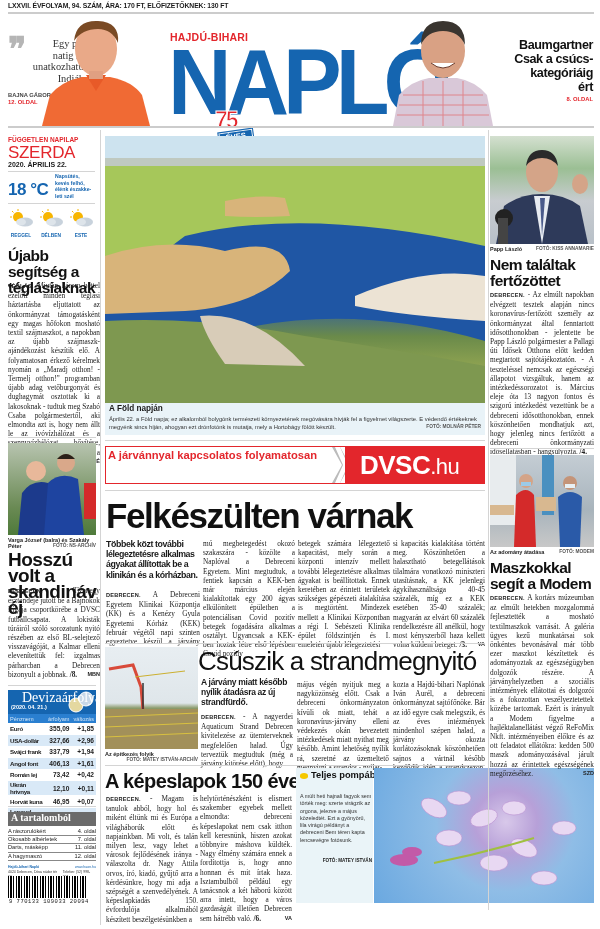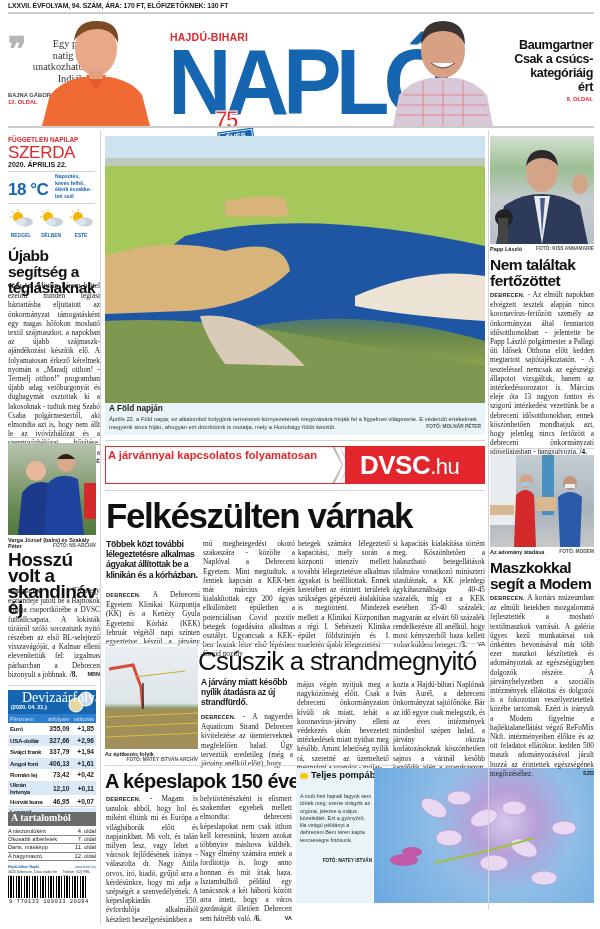--- a/index.html
+++ b/index.html
@@ -408,21 +408,21 @@
     </svg>
 </div>
 <div class="abs caption" id="strand-cap">
   <div>Az építkezés folyik</div>
   <div class="credit">FOTÓ: MATEY ISTVÁN-ARCHÍV</div>
 </div>
 <div class="abs" id="strand-h">Csúszik a strandmegnyitó</div>
 <div class="abs" id="strand-sub">A járvány miatt később nyílik átadásra az új strandfürdő.</div>
 <div class="abs body-text" id="strand-c1">
   <span class="dl">DEBRECEN.</span>
-  <span>- A nagyerdei Aquaticum Strand Debrecen kivitelezése az ütemterveknek megfelelően halad. Úgy terveztük eredetileg (még a járvány anélkül előtt), hogy</span>
+  <span>- A nagyerdei Aquaticum Strand Debrecen kivitelezése az ütemterveknek megfelelően halad. Úgy terveztük megtudtuk (még a járvány kitörése előtt), hogy</span>
 </div>
 <div class="abs body-text" id="strand-c2">május végén nyitjuk meg a nagyközönség előtt. Csak a debreceni önkormányzaton kívüli ok miatt, tehát a koronavírus-járvány elleni védekezés okán bevezetett intézkedések miatt nyithat meg később. Amint lehetőség nyílik rá, szeretné az üzemeltető megnyitni a strandot - nyilat-</div>
 <div class="abs body-text" id="strand-c3">
   <span>kozta a Hajdú-bihari Naplónak Iván Aurél, a debreceni önkormányzat sajtófőnöke. Bár az idő egyre csak melegszik, és az éves intézmények mindenhol szépen halad, a járvány okozta korlátozásoknak köszönhetően sajnos a vártnál később kezdődik idén a strandszezon.</span>
   <b>/3.</b>
   <span class="sig">BO</span>
 </div>
 <div class="hrule" style="left:105px;top:765px;width:380px"></div>
 
 <div class="abs hl" id="kep-h">A képeslapok 150 éve</div>

